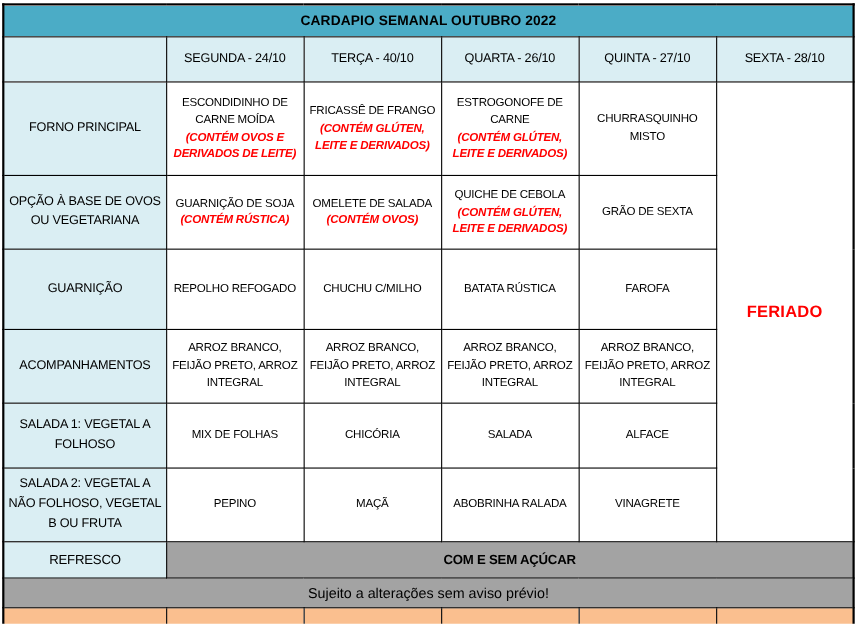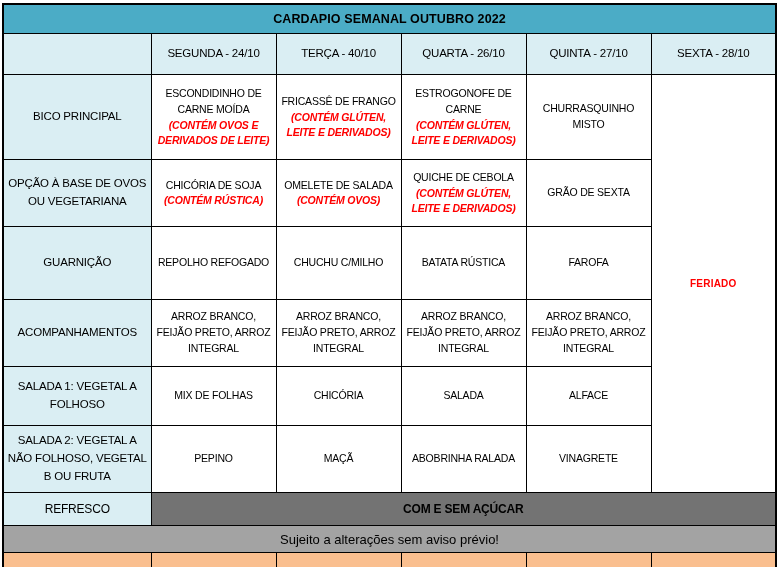--- a/index.html
+++ b/index.html
@@ -58,33 +58,33 @@
     color: #FF0000;
     font-weight: 700;
     font-style: italic;
     font-size: 10.5px;
     line-height: 1.45;
   }
   td.holiday {
     background: #ffffff;
     color: #FF0000;
     font-weight: 700;
-    font-size: 10px;
+    font-size: 15px;
     letter-spacing: 0.2px;
   }
   
   tr.r0 td { height: 80px; }
   tr.r1 td { height: 62px; }
   tr.r2 td { height: 68px; margin-left: 32px; }
   tr.r3 td { height: 62px; }
   tr.r4 td { height: 54px; }
   tr.r5 td { height: 62px; }
   tr.refresco-row td { height: 28px; }
   td.refresco-value {
-    background: #737373;
+    background: #a3a3a3;
     font-weight: 700;
     font-size: 12px;
   }
   td.refresco-label { font-size: 12px; }
   tr.footer-row td {
     height: 22px;
     background: #a3a3a3;
     font-weight: 400;
     font-size: 13px;
     letter-spacing: 0px;
@@ -116,21 +116,21 @@
     <tr class="hdr-row">
       <td class="hdr"></td>
       <td class="hdr">SEGUNDA - 24/10</td>
       <td class="hdr">TERÇA - 40/10</td>
       <td class="hdr">QUARTA - 26/10</td>
       <td class="hdr">QUINTA - 27/10</td>
       <td class="hdr">SEXTA - 28/10</td>
     </tr>
 
     <tr class="r0">
-      <td class="rowlabel">BICO PRINCIPAL</td>
+      <td class="rowlabel">FORNO PRINCIPAL</td>
       <td class="cell">
         <span>ESCONDIDINHO DE CARNE MOÍDA</span>
         <span class="allergen">(CONTÉM OVOS E DERIVADOS DE LEITE)</span>
       </td>
       <td class="cell">
         <span>FRICASSÊ DE FRANGO</span>
         <span class="allergen">(CONTÉM GLÚTEN, LEITE E DERIVADOS)</span>
       </td>
       <td class="cell">
         <span>ESTROGONOFE DE CARNE</span>
@@ -138,21 +138,21 @@
       </td>
       <td class="cell">
         <span>CHURRASQUINHO MISTO</span>
       </td>
       <td class="holiday" rowspan="6">FERIADO</td>
     </tr>
 
     <tr class="r1">
       <td class="rowlabel">OPÇÃO À BASE DE OVOS OU VEGETARIANA</td>
       <td class="cell">
-        <span>CHICÓRIA DE SOJA</span>
+        <span>GUARNIÇÃO DE SOJA</span>
         <span class="allergen">(CONTÉM RÚSTICA)</span>
       </td>
       <td class="cell">
         <span>OMELETE DE SALADA</span>
         <span class="allergen">(CONTÉM OVOS)</span>
       </td>
       <td class="cell">
         <span>QUICHE DE CEBOLA</span>
         <span class="allergen">(CONTÉM GLÚTEN, LEITE E DERIVADOS)</span>
       </td>

